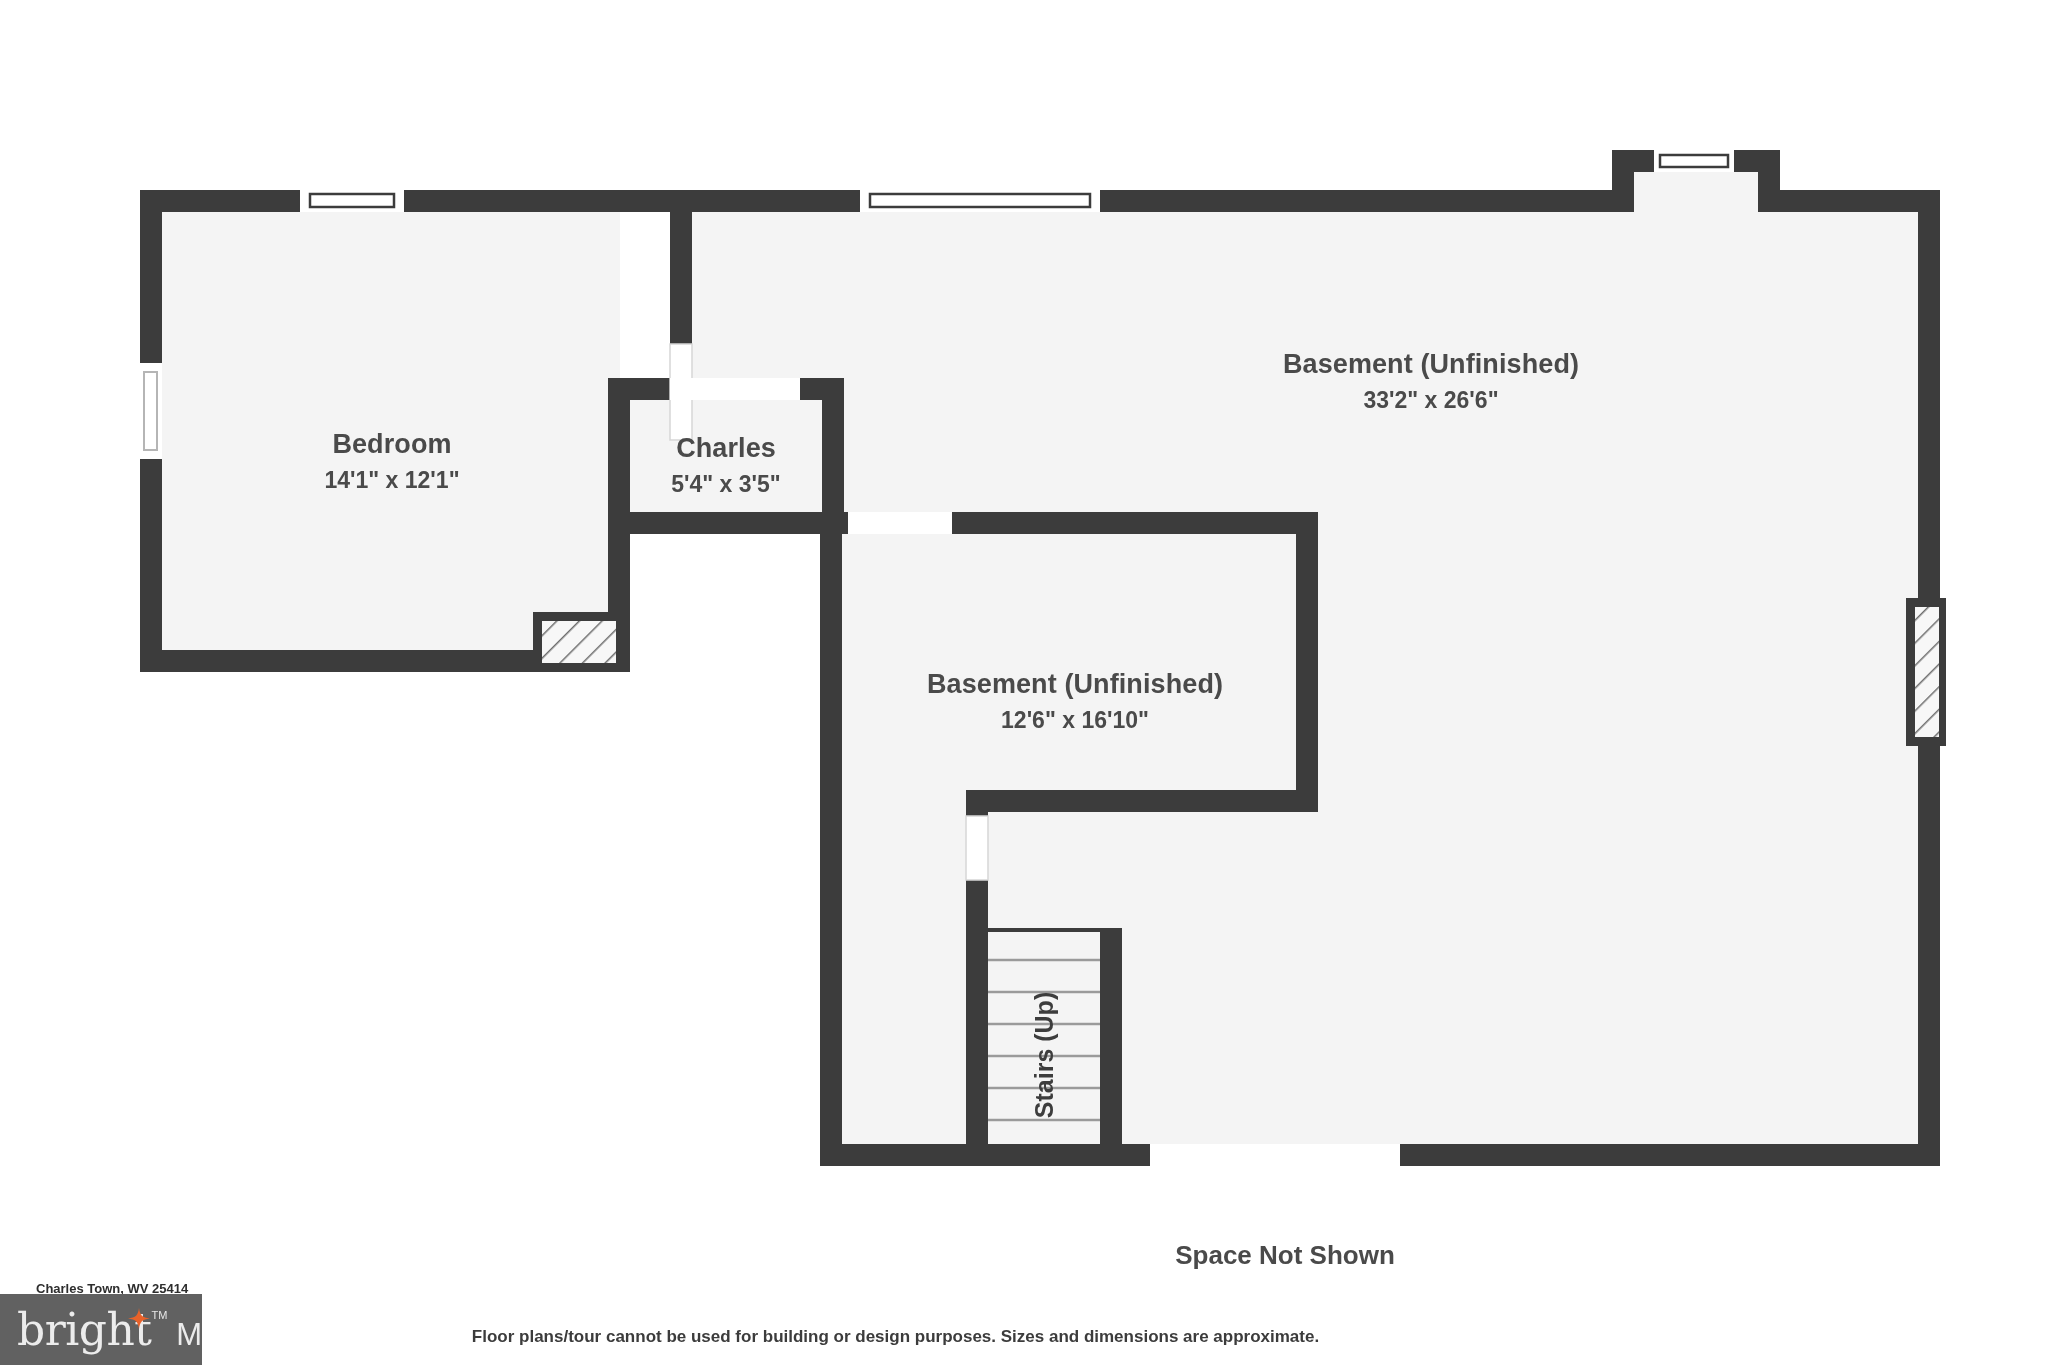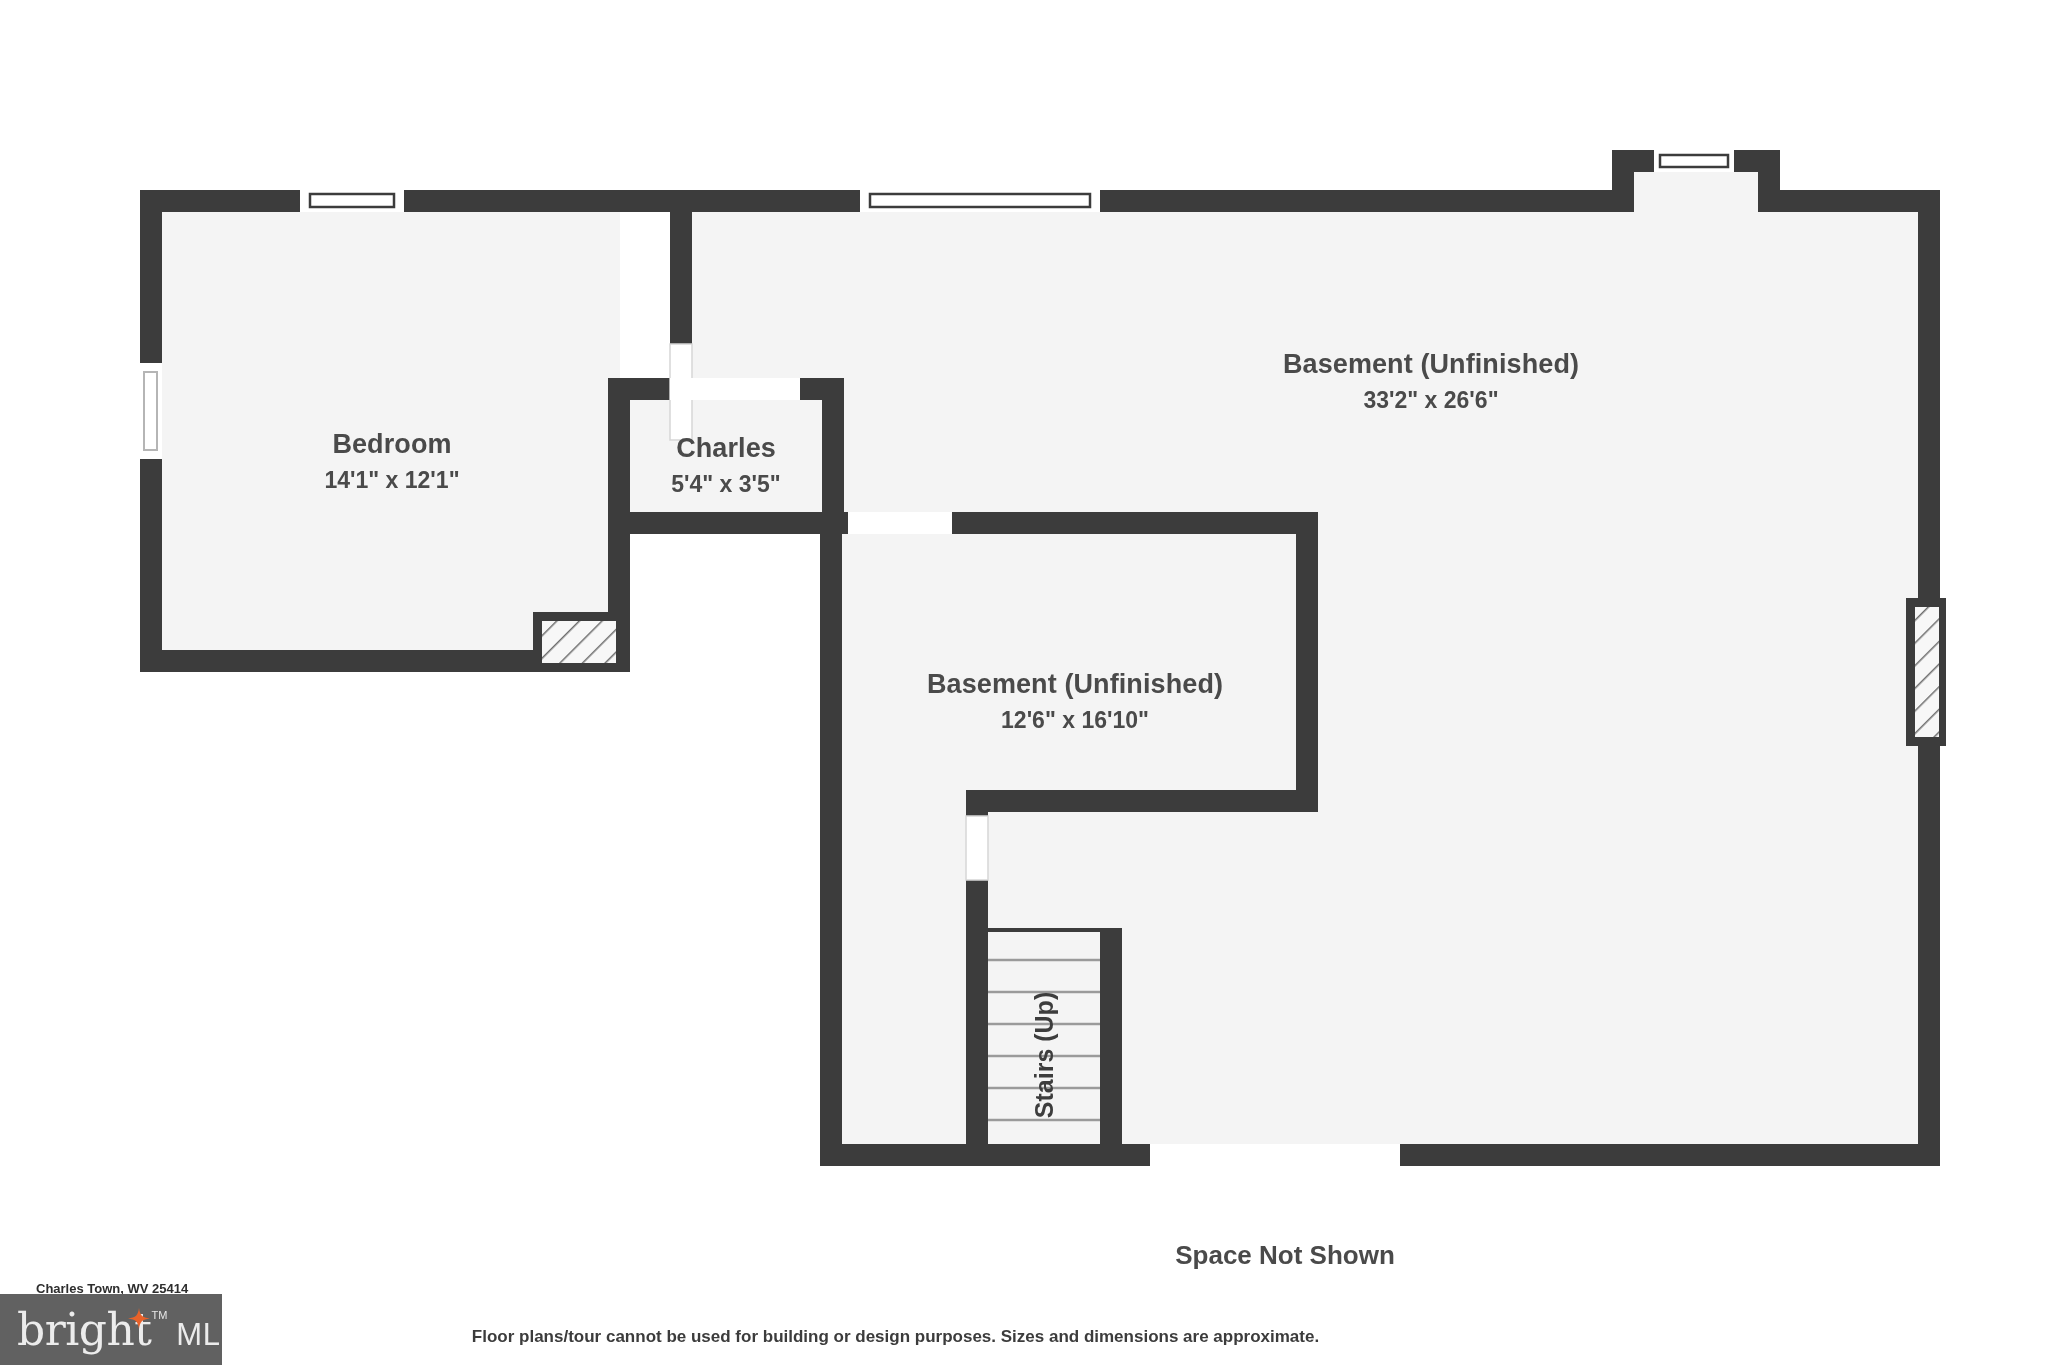--- a/index.html
+++ b/index.html
@@ -101,21 +101,21 @@
     font-size: 17px;
     font-weight: bold;
     color: #3c3c3c;
   }
 
   
   #brightmls-logo {
     position: absolute;
     left: 0px;
     top: 1294px;
-    width: 222px;
+    width: 202px;
     height: 71px;
     background: #616161;
     display: flex;
     align-items: center;
     overflow: hidden;
   }
   #brightmls-logo .bm-inner {
     display: flex;
     align-items: baseline;
     padding-left: 17px;

